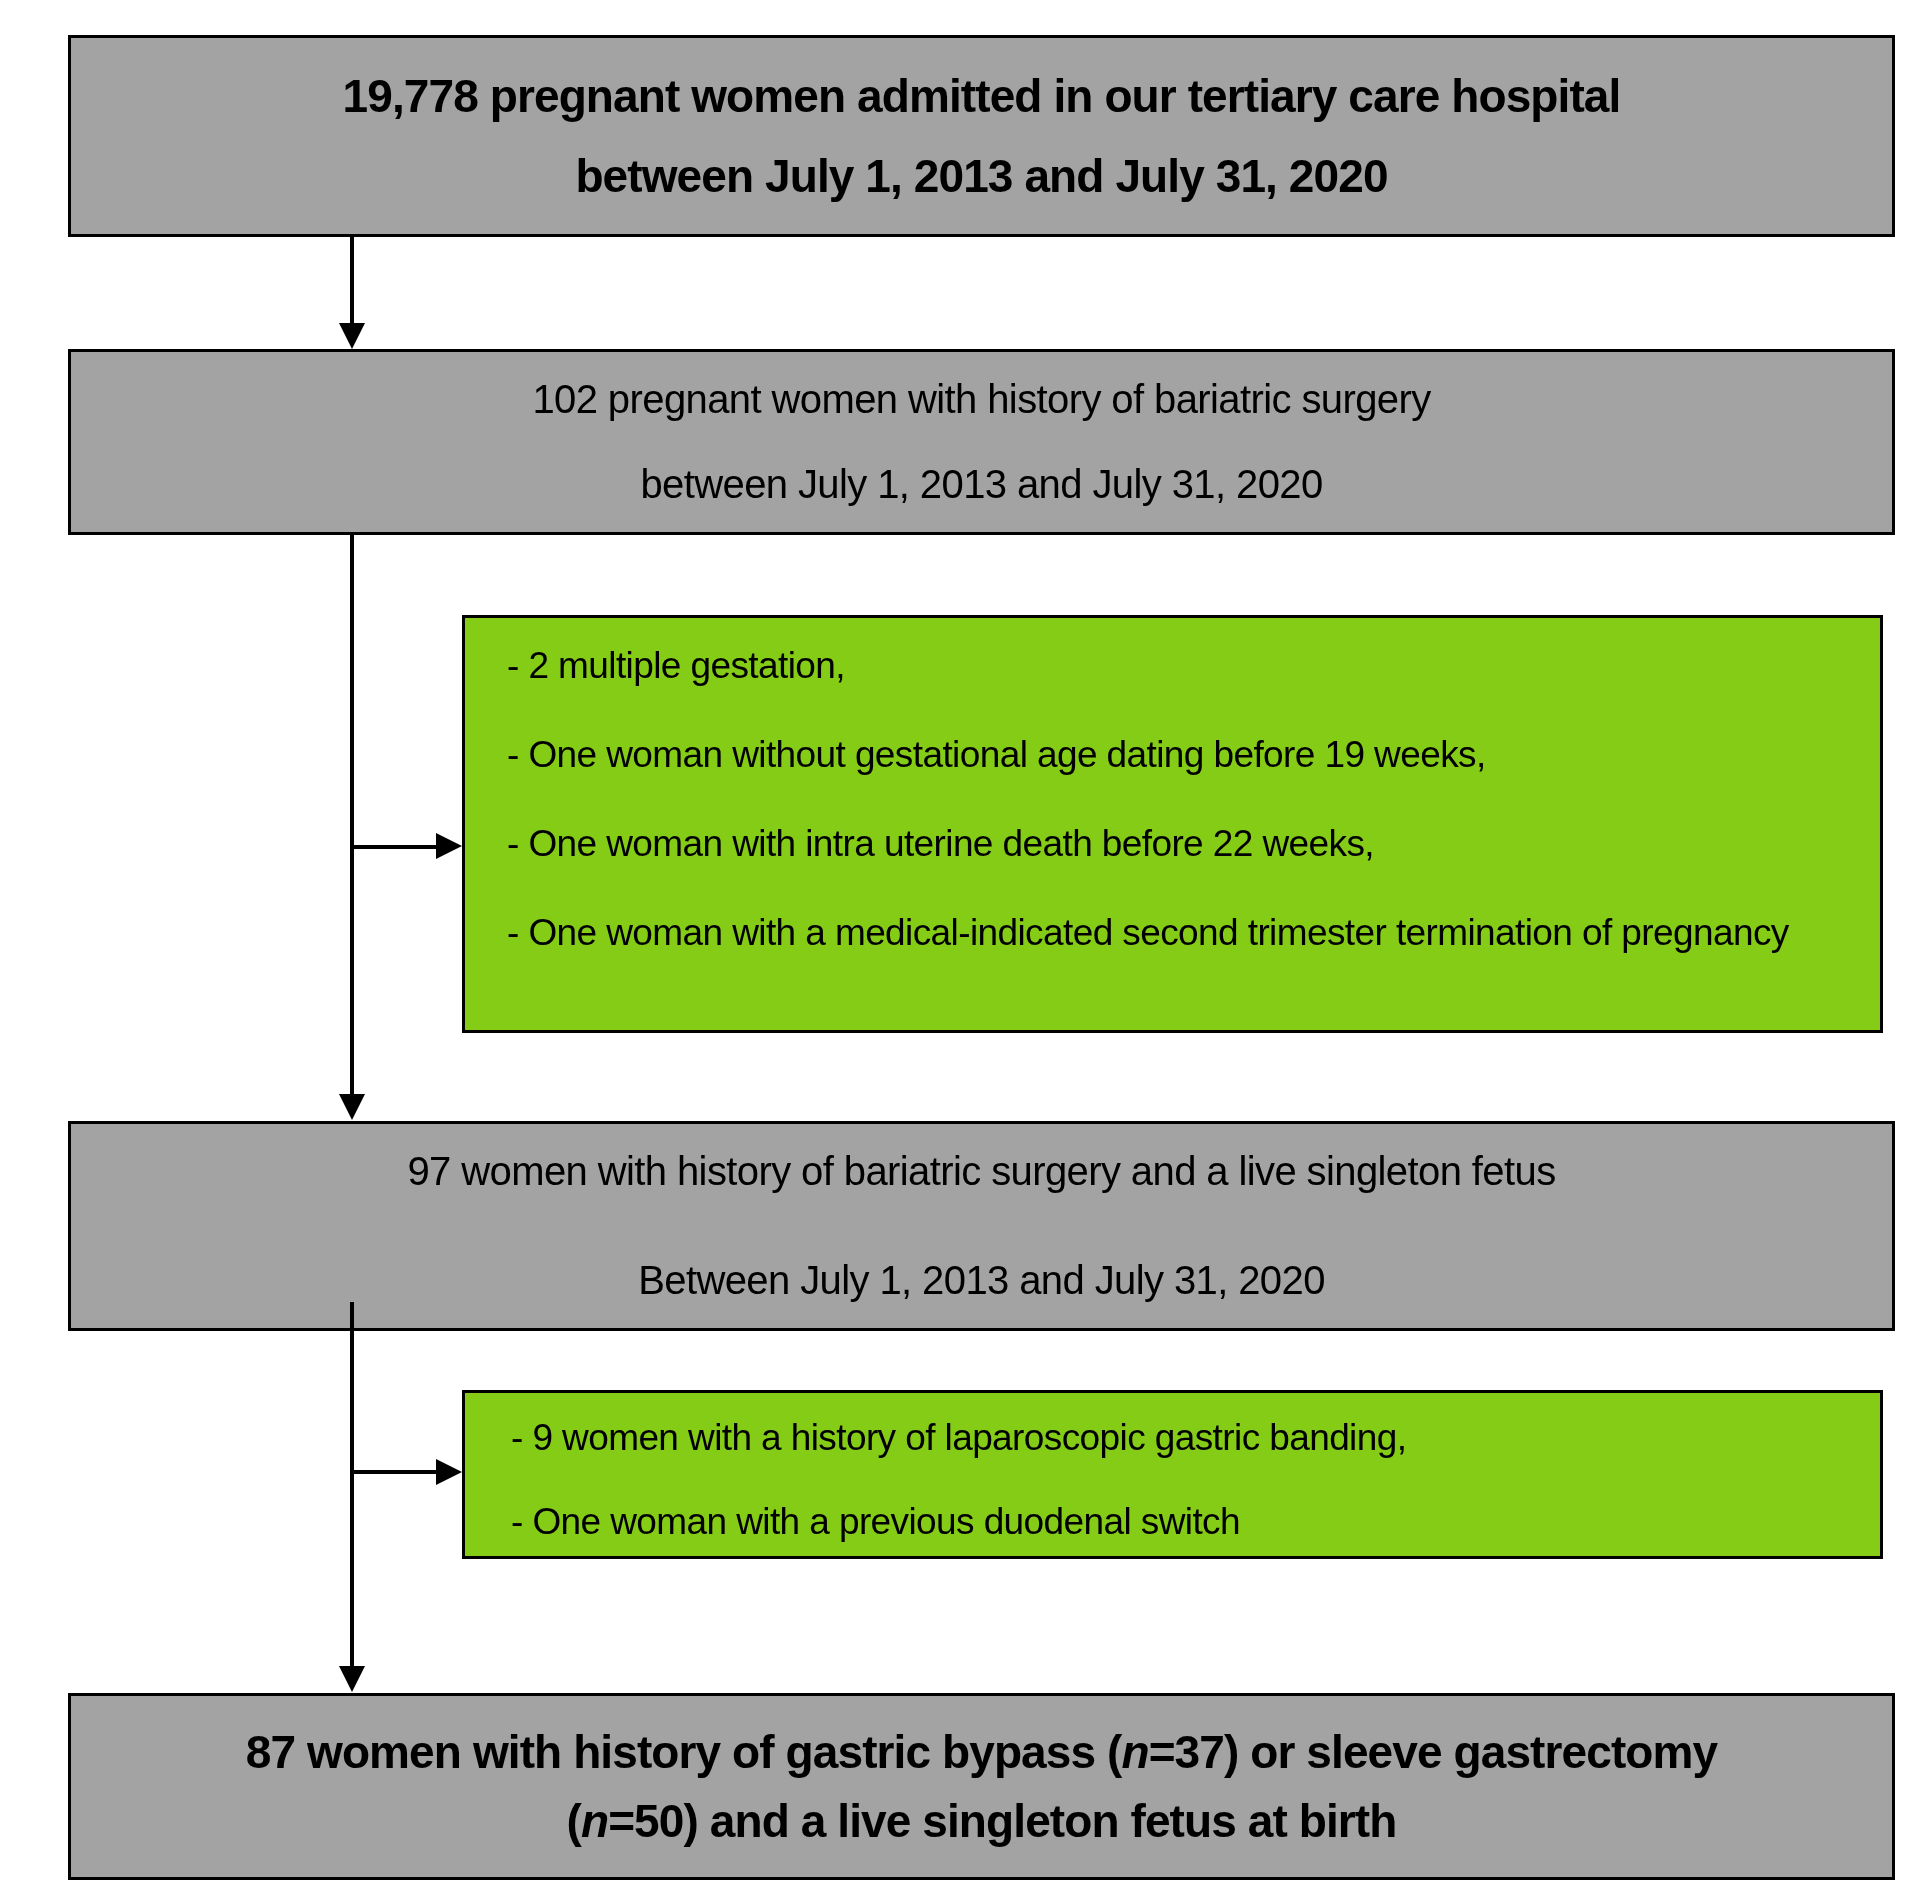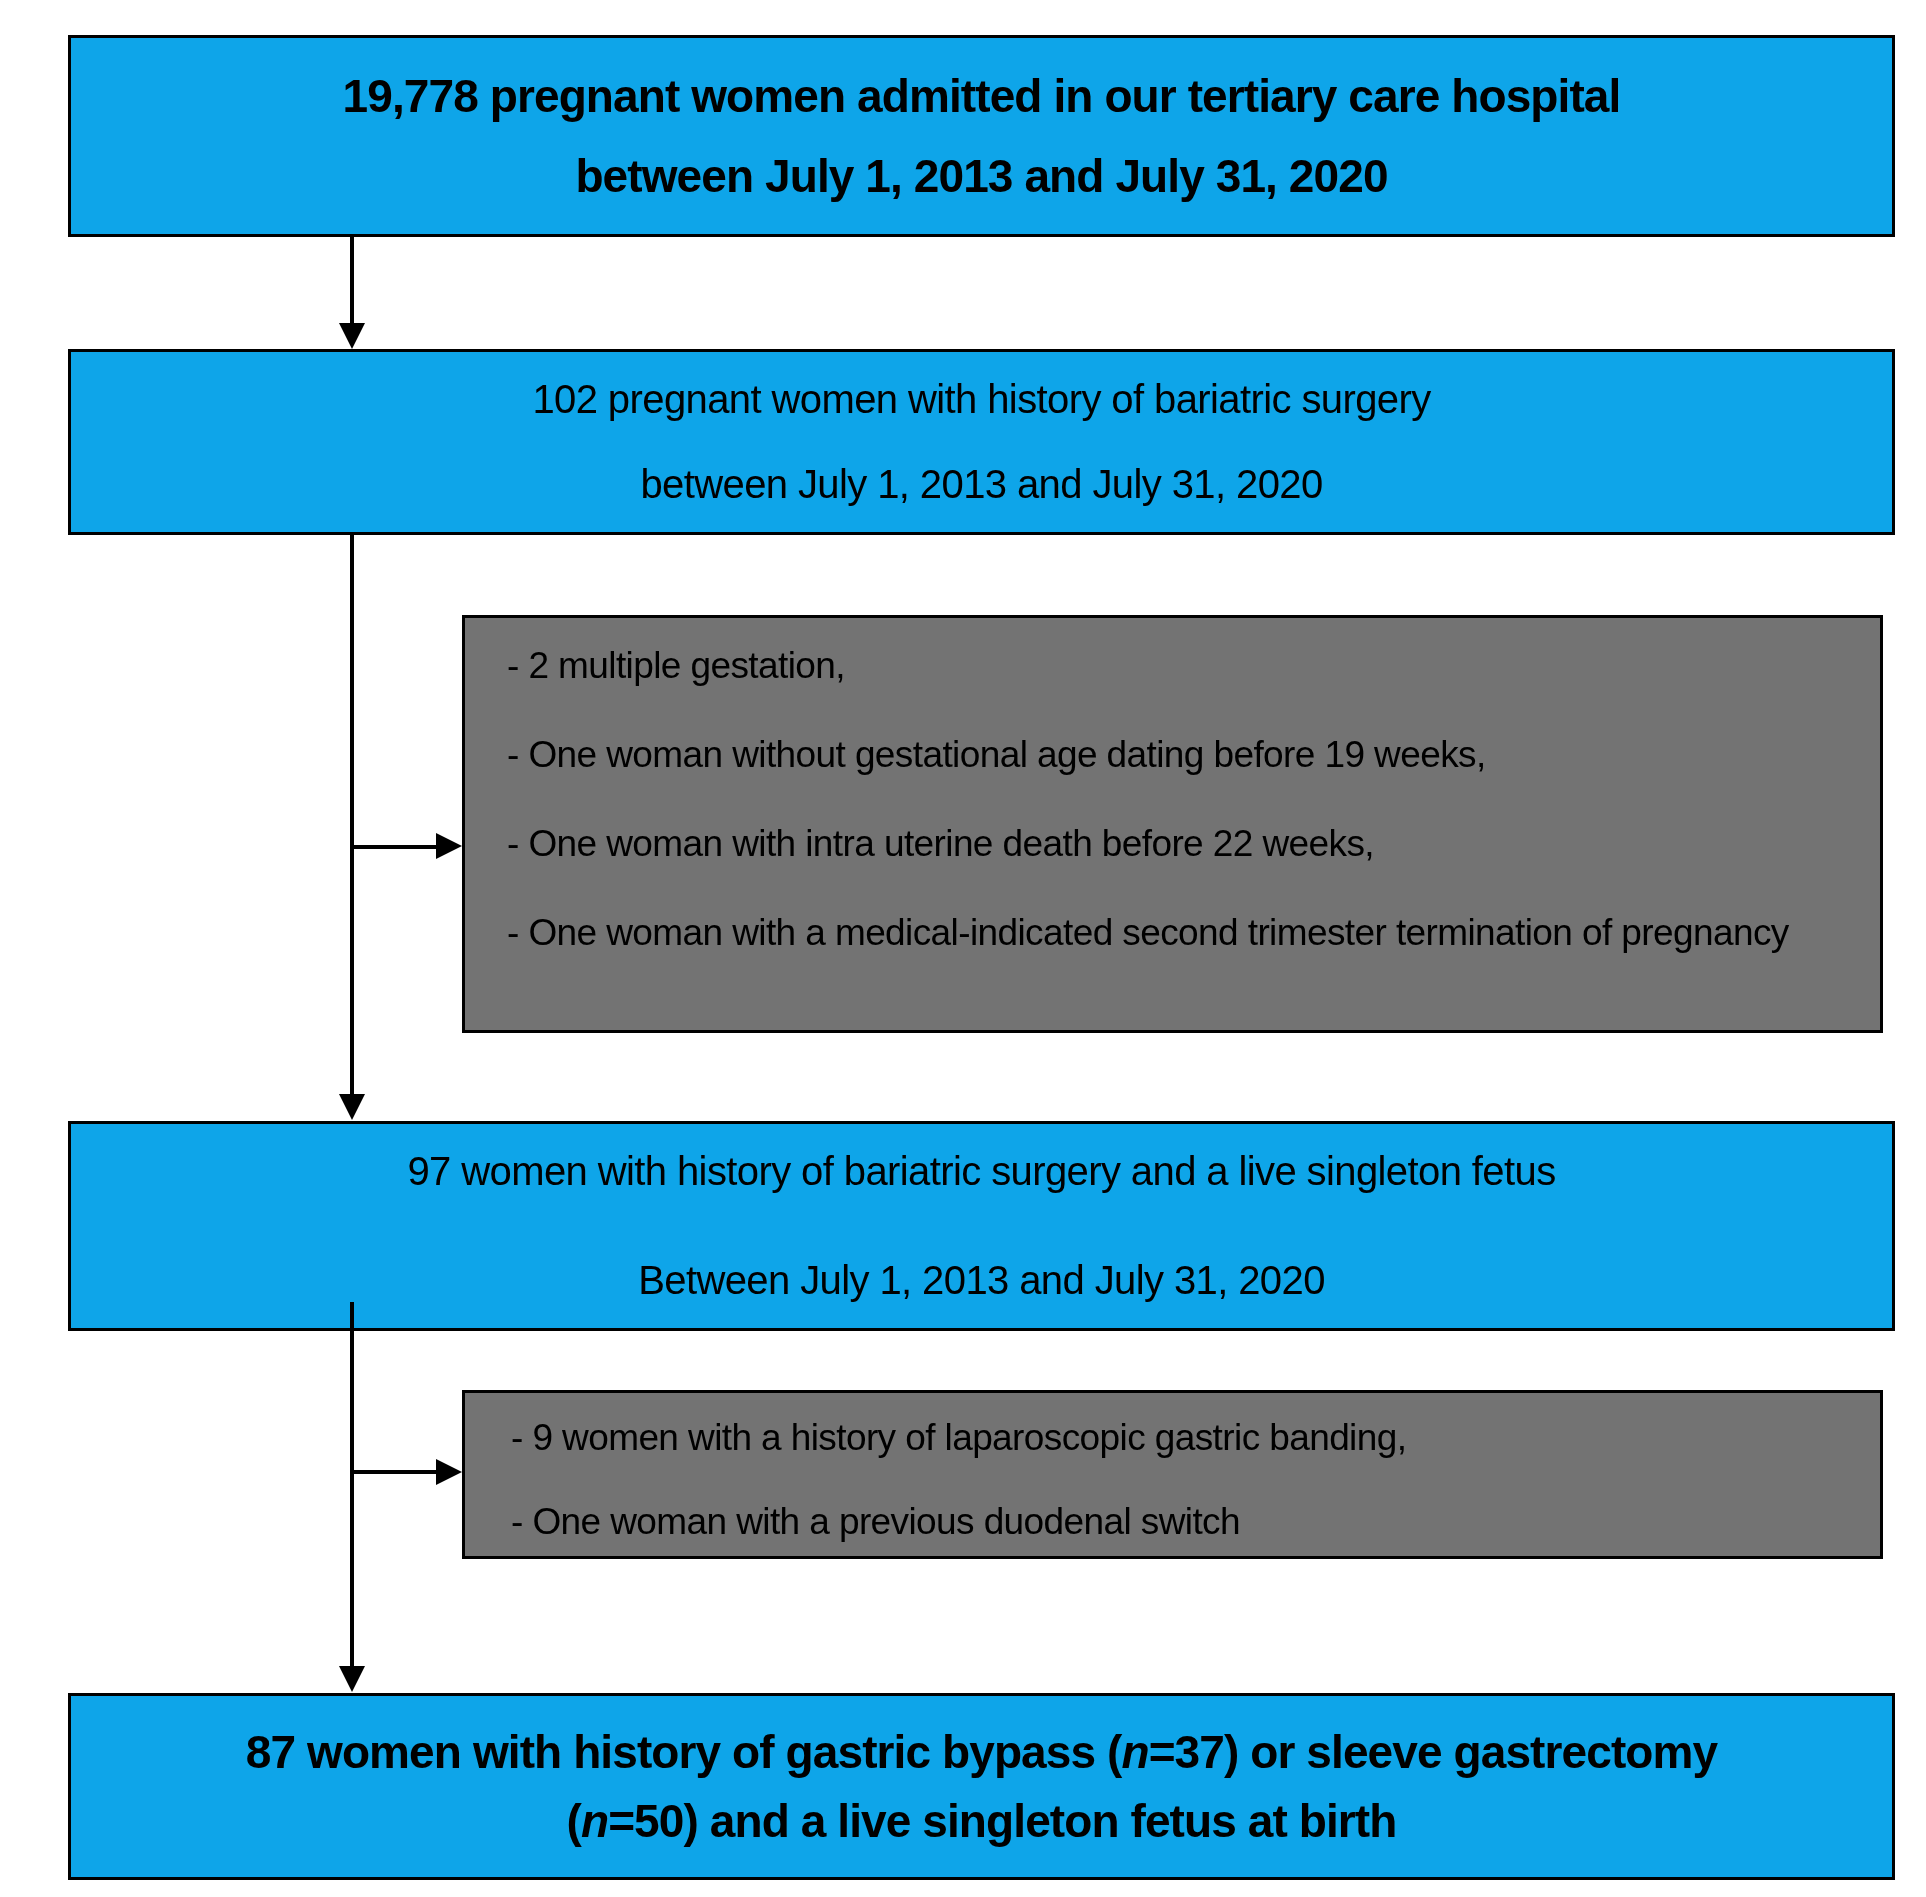--- a/index.html
+++ b/index.html
@@ -14,21 +14,21 @@
     background: #ffffff;
     font-family: "Liberation Sans", sans-serif;
     color: #000000;
     overflow: hidden;
   }
 
   
   .box {
     position: absolute;
     box-sizing: border-box;
-    background: #0ea5e9;
+    background: #a3a3a3;
     border: 3.6px solid #000000;
     display: flex;
     flex-direction: column;
     justify-content: space-between;
     text-align: center;
   }
   .box .line { width: 100%; }
 
   .box-main {
     font-weight: bold;
@@ -43,21 +43,21 @@
 
   #box-total     { left: 68px; top: 35px;   width: 1827px; height: 202px; padding: 31px 24px; }
   #box-bariatric { left: 68px; top: 349px;  width: 1827px; height: 186px; padding: 25.4px 24px; }
   #box-singleton { left: 68px; top: 1121px; width: 1827px; height: 210px; padding: 25.4px 24px; }
   #box-final     { left: 68px; top: 1693px; width: 1827px; height: 187px; padding: 29px 36px; }
 
   
   .box-excl {
     position: absolute;
     box-sizing: border-box;
-    background: #737373;
+    background: #84cc16;
     border: 3px solid #000000;
     font-size: 37px;
     letter-spacing: -0.6px;
     line-height: 1.3;
     text-align: left;
   }
   #excl-first  { left: 462px; top: 615px; width: 1421px; height: 418px; padding: 24px 42px; }
   #excl-second { left: 462px; top: 1390px; width: 1421px; height: 169px; padding: 21px 42px; }
 
   #excl-first  .excl-item { margin: 0 0 41px 0; }

